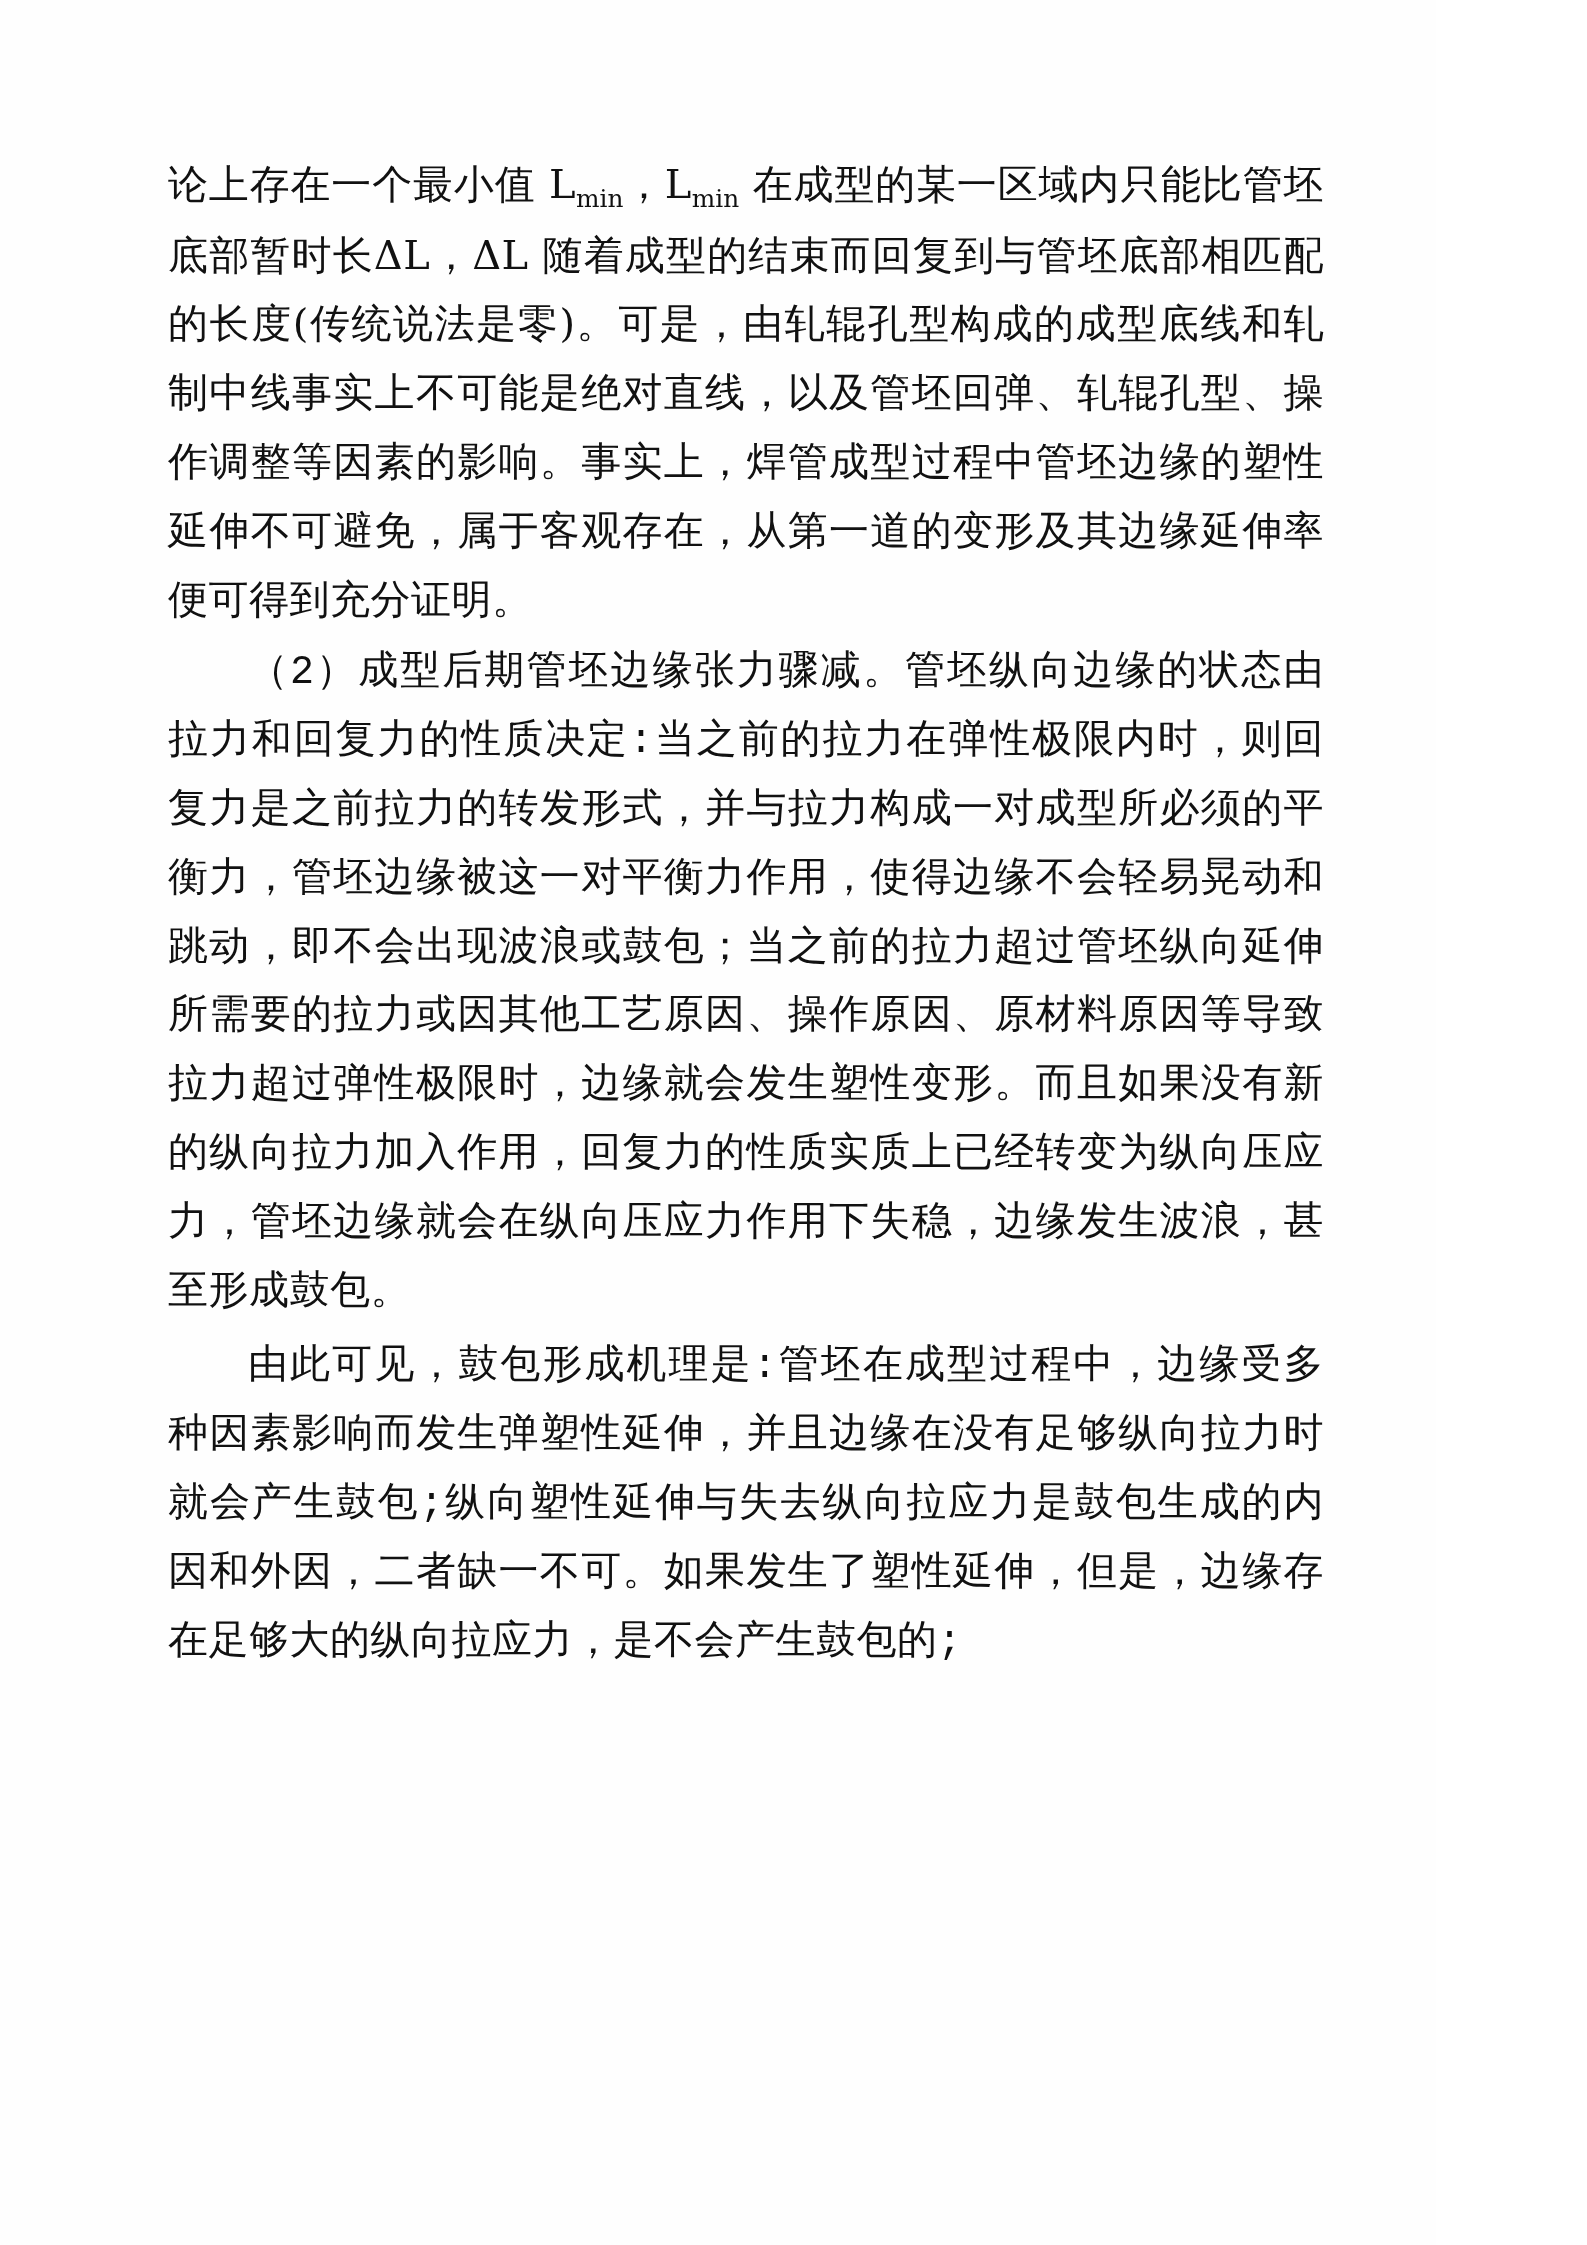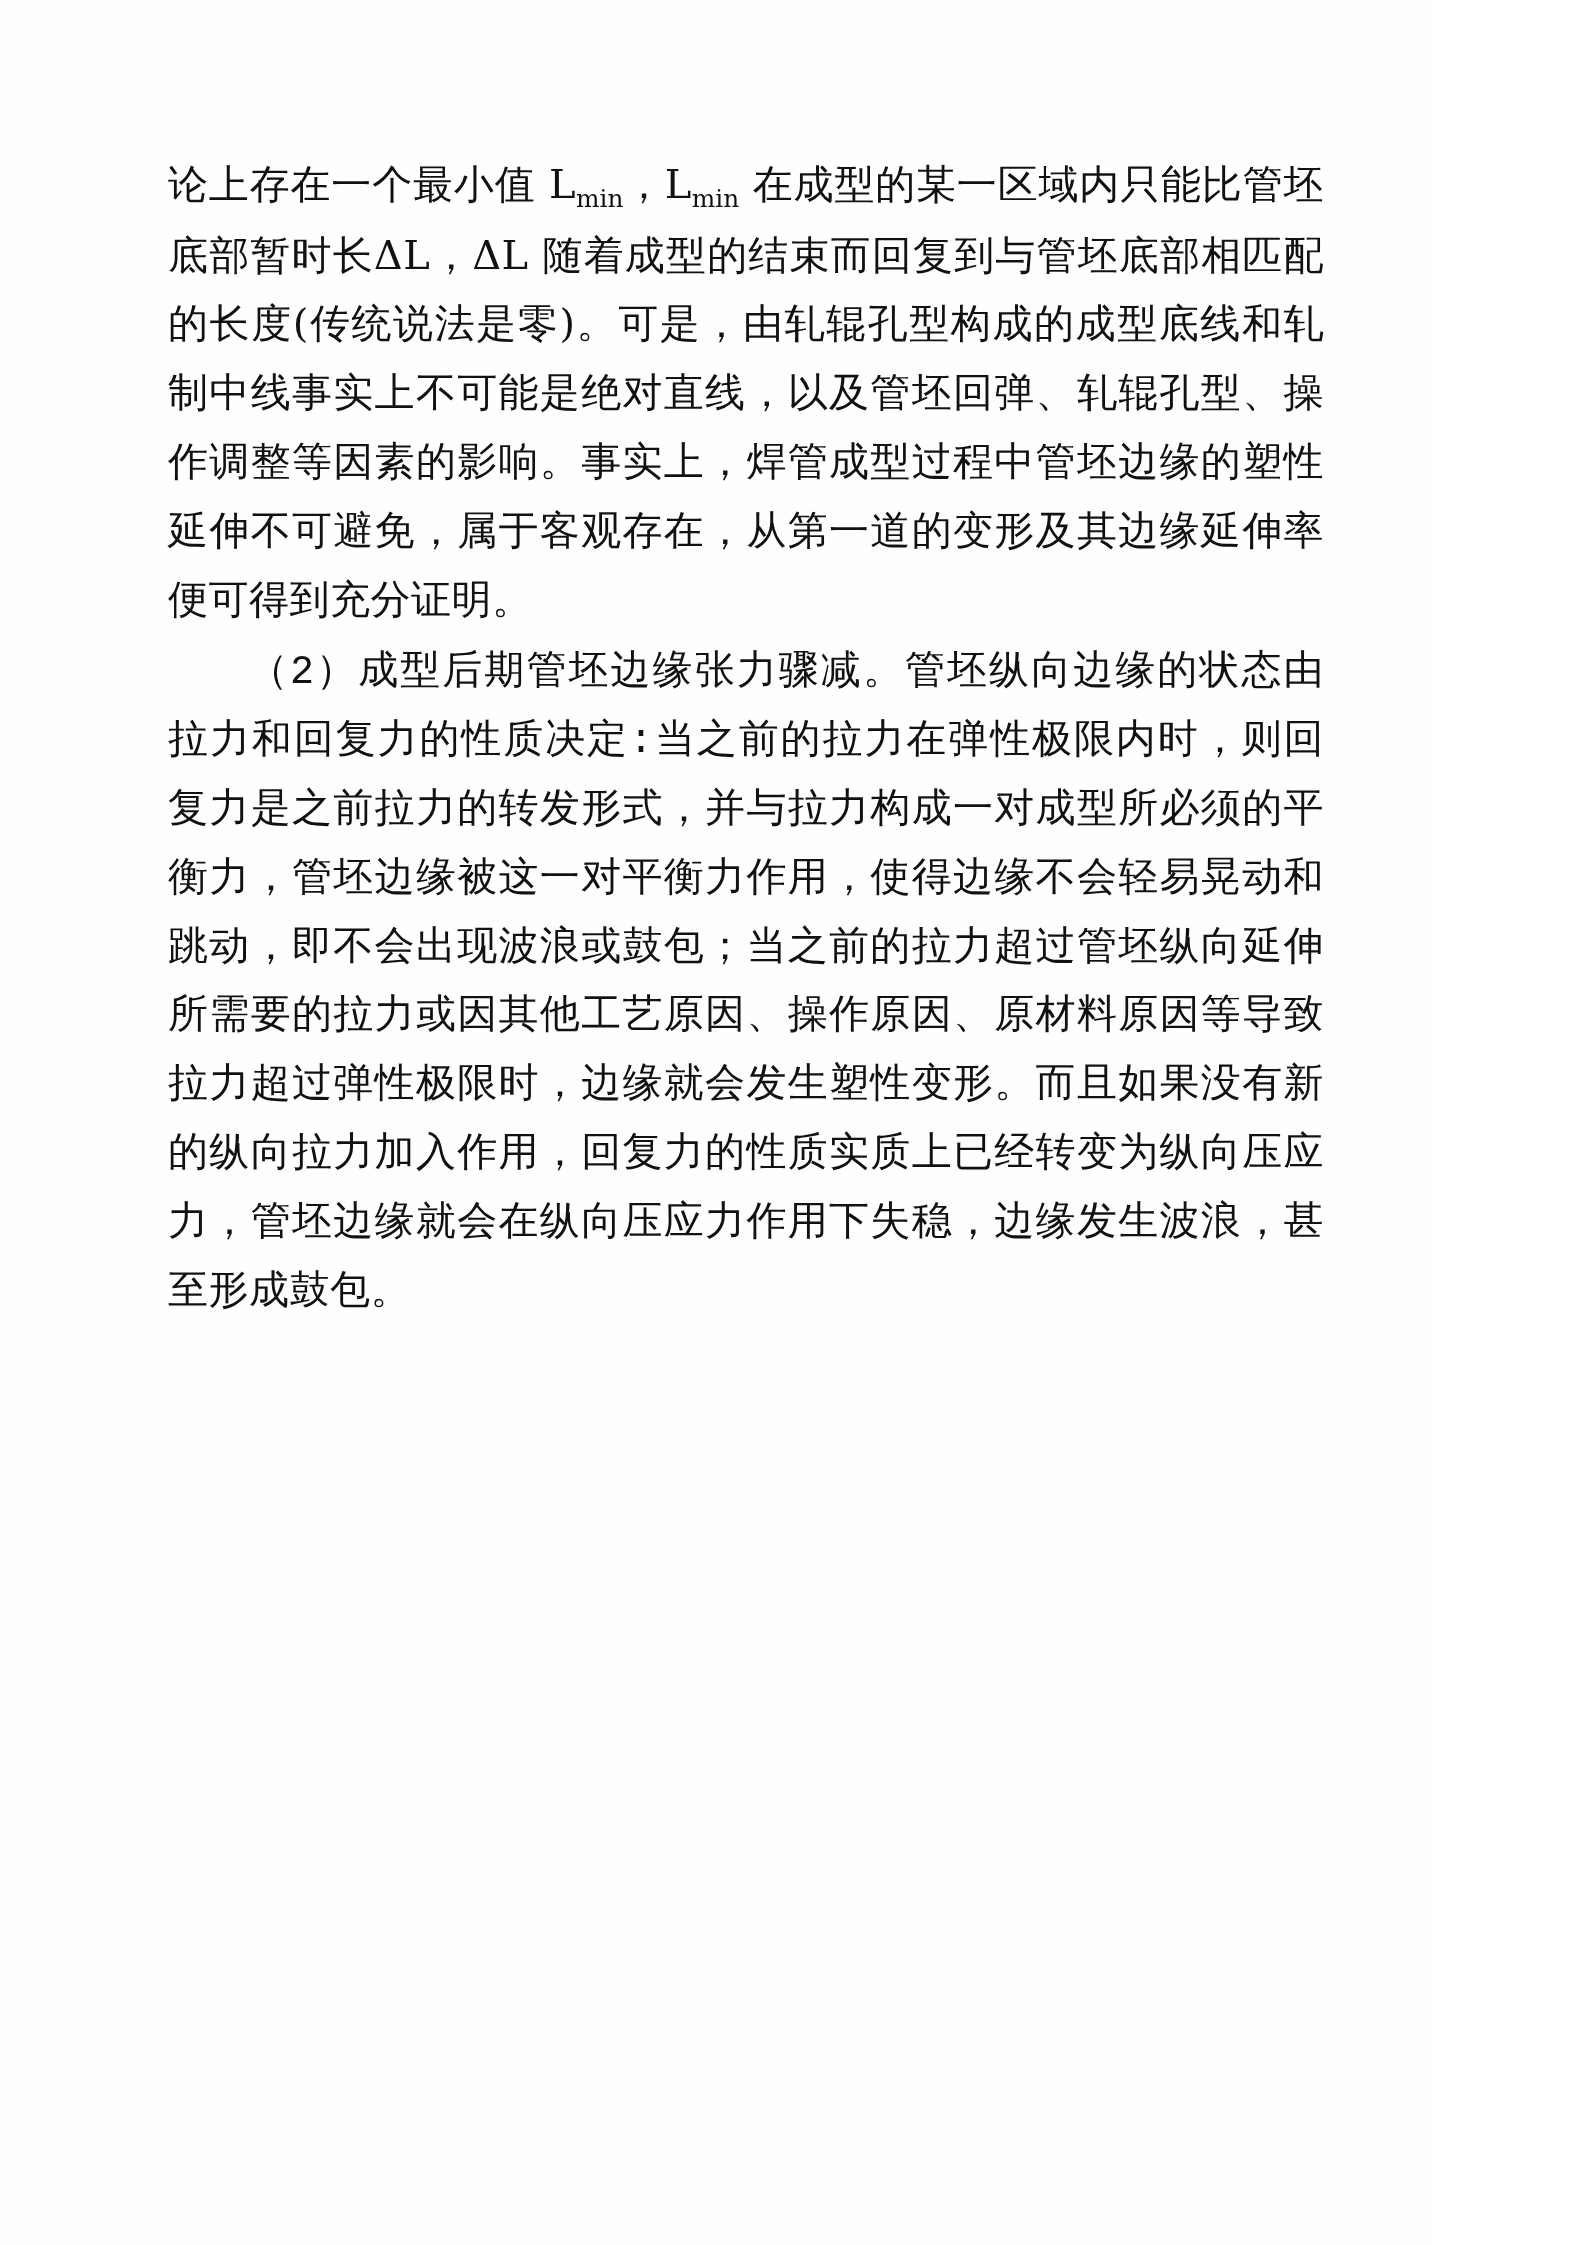--- a/index.html
+++ b/index.html
@@ -54,15 +54,18 @@
   <div class="body-text">
 
     <p class="para">
       <span>论上存在一个最小值 L</span><span class="sub latin">min</span><span>，L</span><span class="sub latin">min</span><span> 在成型的某一区域内只能比管坯底部暂时长ΔL，ΔL 随着成型的结束而回复到与管坯底部相匹配的长度(传统说法是零)。可是，由轧辊孔型构成的成型底线和轧制中线事实上不可能是绝对直线，以及管坯回弹、轧辊孔型、操作调整等因素的影响。事实上，焊管成型过程中管坯边缘的塑性延伸不可避免，属于客观存在，从第一道的变形及其边缘延伸率便可得到充分证明。</span>
     </p>
 
     <p class="para indent">
       <span>（2）成型后期管坯边缘张力骤减。管坯纵向边缘的状态由拉力和回复力的性质决定:当之前的拉力在弹性极限内时，则回复力是之前拉力的转发形式，并与拉力构成一对成型所必须的平衡力，管坯边缘被这一对平衡力作用，使得边缘不会轻易晃动和跳动，即不会出现波浪或鼓包；当之前的拉力超过管坯纵向延伸所需要的拉力或因其他工艺原因、操作原因、原材料原因等导致拉力超过弹性极限时，边缘就会发生塑性变形。而且如果没有新的纵向拉力加入作用，回复力的性质实质上已经转变为纵向压应力，管坯边缘就会在纵向压应力作用下失稳，边缘发生波浪，甚至形成鼓包。</span>
     </p>
 
+    <p class="para indent">
+      <span>由此可见，鼓包形成机理是:管坯在成型过程中，边缘受多种因素影响而发生弹塑性延伸，并且边缘在没有足够纵向拉力时就会产生鼓包;纵向塑性延伸与失去纵向拉应力是鼓包生成的内因和外因，二者缺一不可。如果发生了塑性延伸，但是，边缘存在足够大的纵向拉应力，是不会产生鼓包的;</span>
+    </p>
 
   </div>
 </div>
 
 </body></html>

